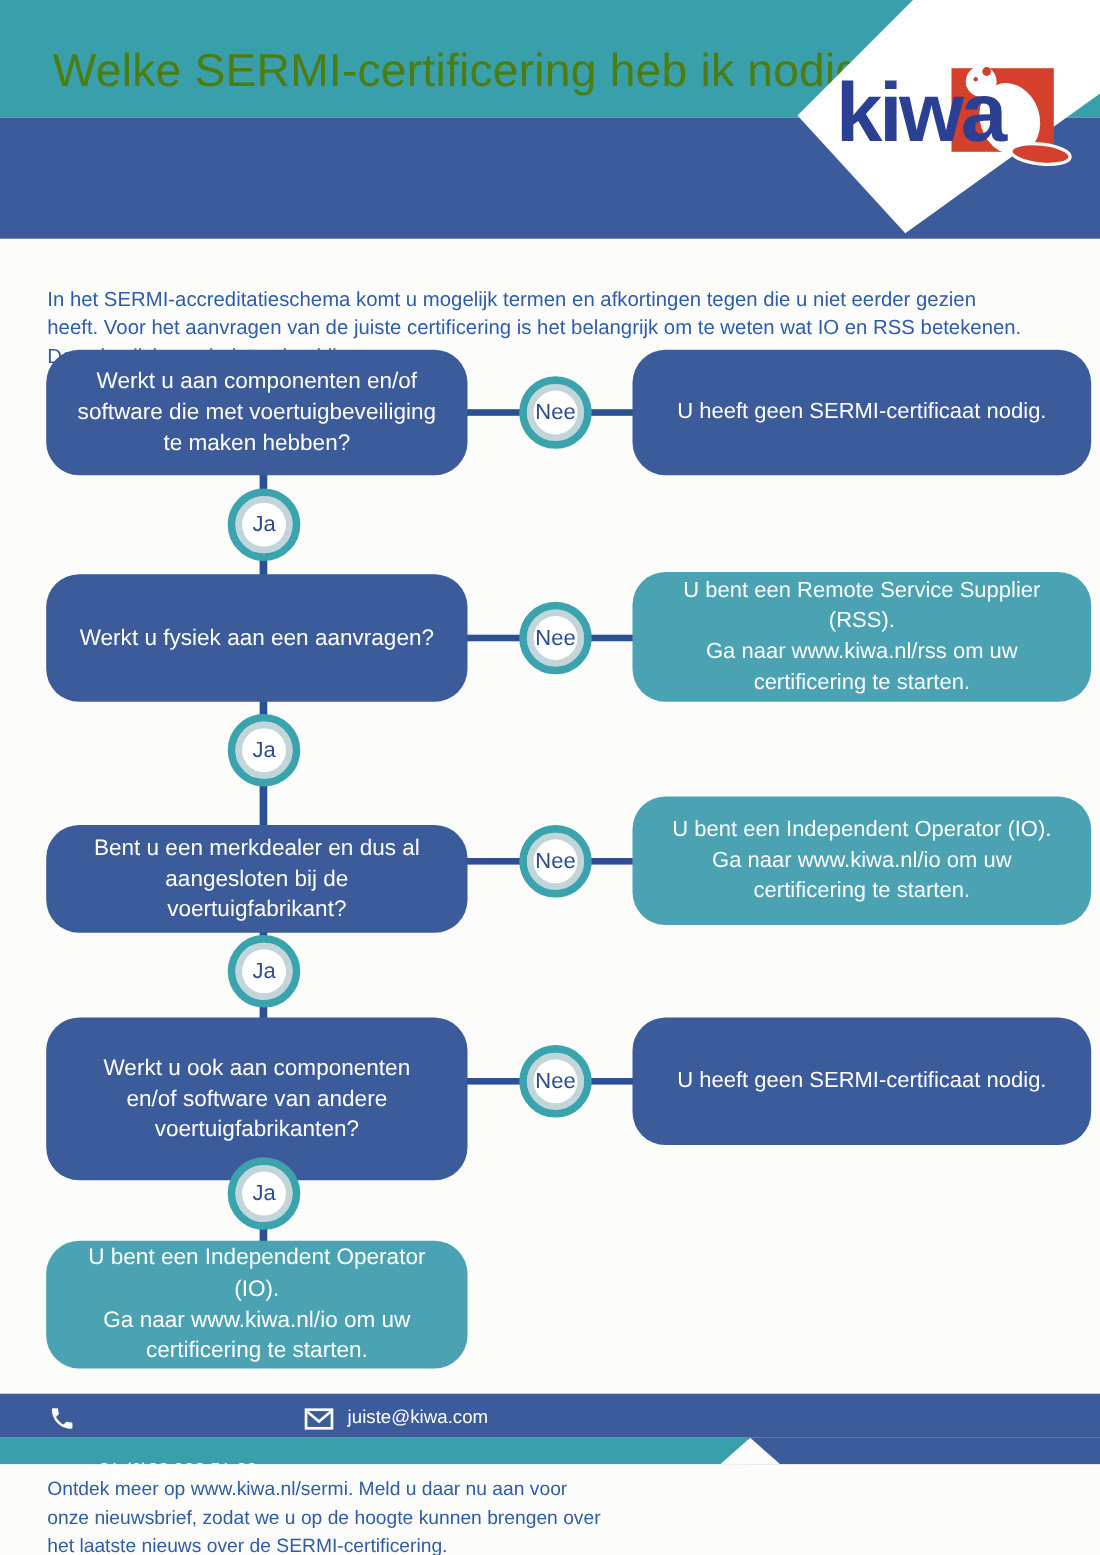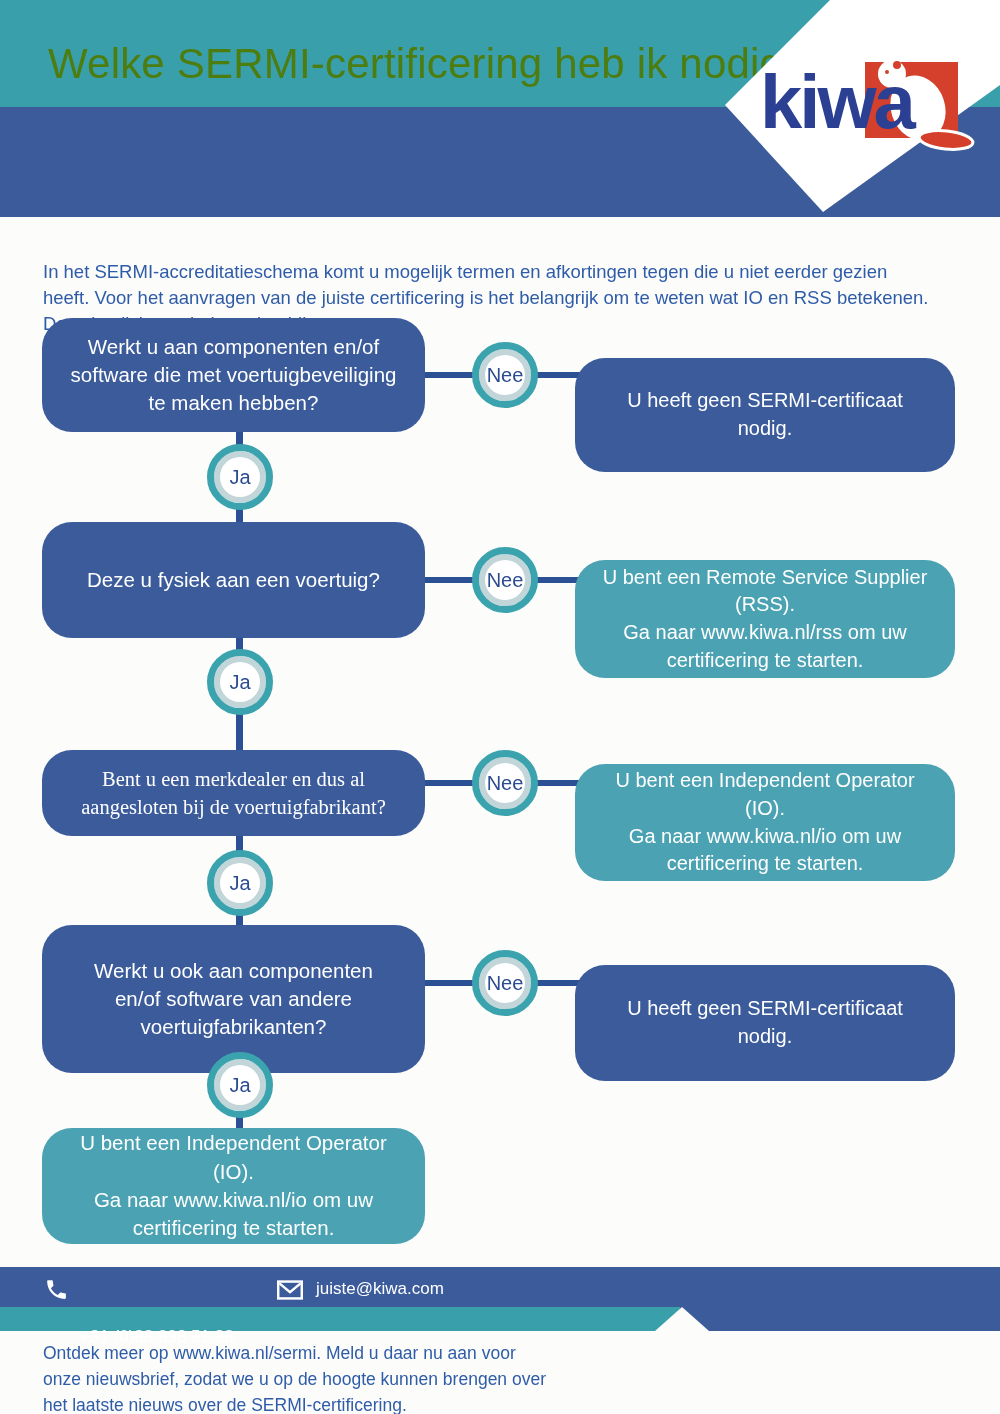--- a/index.html
+++ b/index.html
@@ -23,25 +23,25 @@
   .vline { position:absolute; left:236px; top:400px; width:7px; height:780px; background:#2b5094; }
   .hline { position:absolute; left:410px; width:180px; height:6px; background:#2b5094; }
   .hl-1 { top:372px; } .hl-2 { top:577px; } .hl-3 { top:780px; } .hl-4 { top:980px; }
   .qbox, .abox {
     position:absolute; box-sizing:border-box; border-radius:30px;
     display:flex; align-items:center; justify-content:center; text-align:center;
     color:#ffffff; font-size:20.5px; line-height:1.38; white-space:pre-line;
     padding:10px 26px;
   }
   .qbox { left:42px; width:383px; background:#3b5b9b; }
-  .abox { left:575px; width:380px; background:#3b5b9b; font-size:20px;margin-top:40px; }
+  .abox { left:575px; width:417px; background:#3b5b9b; font-size:20px; }
   .abox.teal, .qbox.teal { background:#4aa2b2; }
   .q-1 { top:318px; height:114px; } .a-1 { top:318px; height:114px; }
   .q-2 { top:522px; height:116px; } .a-2 { top:520px; height:118px; }
-  .q-3 { top:750px; height:86px;font-family:Liberation Serif, serif; } .a-3 { top:724px; height:117px; }
+  .q-3 { top:750px; height:98px; } .a-3 { top:724px; height:117px; }
   .q-4 { top:925px; height:148px; } .a-4 { top:925px; height:116px; }
   .q-final { top:1128px; height:116px; }
   .badge {
     position:absolute; width:66px; height:66px; box-sizing:border-box;
     background:#ffffff; border:7px solid #3ba3ae; border-radius:50%;
     box-shadow: inset 0 0 0 6px #c2d5d9;
     display:flex; align-items:center; justify-content:center;
     color:#2c4c90; font-size:20px;
   }
   .no-1 { left:472px; top:342px; } .no-2 { left:472px; top:547px; }
@@ -95,21 +95,21 @@
 
   <div class="vline"></div>
   <div class="hline hl-1"></div>
   <div class="hline hl-2"></div>
   <div class="hline hl-3"></div>
   <div class="hline hl-4"></div>
 
   <div class="qbox q-1">Werkt u aan componenten en/of
 software die met voertuigbeveiliging
 te maken hebben?</div>
-  <div class="qbox q-2">Deze u fysiek aan een voertuig?</div>
+  <div class="qbox q-2">Werkt u fysiek aan een aanvragen?</div>
   <div class="qbox q-3">Bent u een merkdealer en dus al
 aangesloten bij de voertuigfabrikant?</div>
   <div class="qbox q-4">Werkt u ook aan componenten
 en/of software van andere
 voertuigfabrikanten?</div>
 
   <div class="abox a-1">U heeft geen SERMI-certificaat nodig.</div>
   <div class="abox teal a-2">U bent een Remote Service Supplier
 (RSS).
 Ga naar www.kiwa.nl/rss om uw

